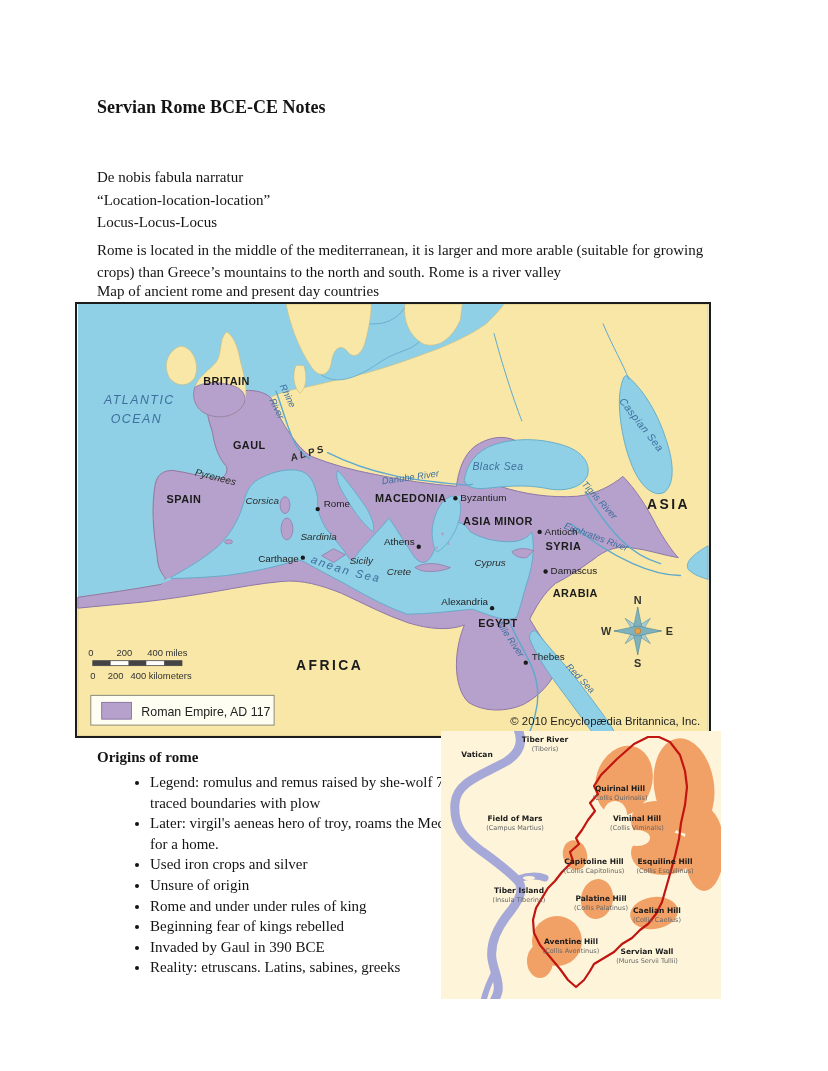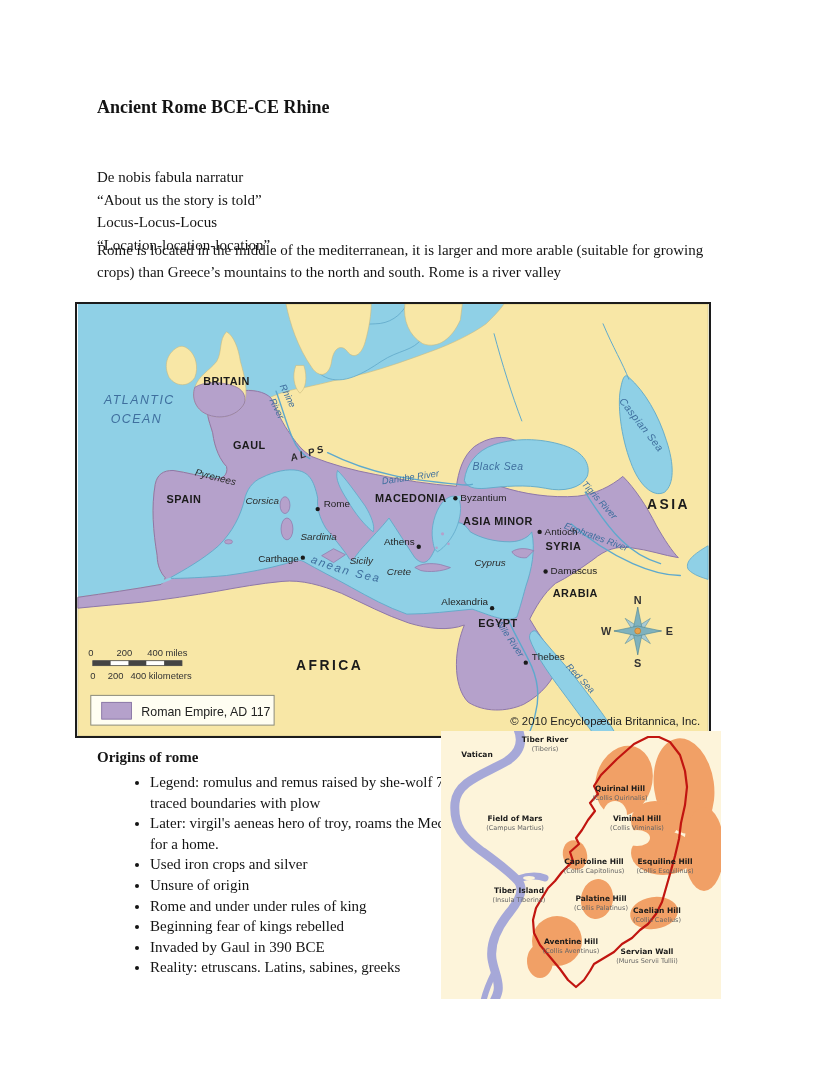--- a/index.html
+++ b/index.html
@@ -38,30 +38,30 @@
   
   .m2-main{font-family:"DejaVu Sans",sans-serif;font-weight:bold;font-size:7.5px;
            fill:#1a1a1a;text-anchor:middle;}
   .m2-sub{font-family:"DejaVu Sans",sans-serif;font-size:6.5px;fill:#666;text-anchor:middle;}
 </style>
 </head>
 <body>
 
 <div class="page">
 
-  <div class="doc-title">Ancient Rome BCE-CE Rhine</div>
+  <div class="doc-title">Servian Rome BCE-CE Notes</div>
 
   <div class="intro">
     <div>De nobis fabula narratur</div>
-    <div>“About us the story is told”</div>
+    <div>“Location-location-location”</div>
     <div>Locus-Locus-Locus</div>
-    <div>“Location-location-location”</div>
   </div>
 
   <div class="para">Rome is located in the middle of the mediterranean, it is larger and more arable (suitable for growing crops) than Greece’s mountains to the north and south. Rome is a river valley</div>
+  <div class="caption">Map of ancient rome and present day countries</div>
 
   <div class="map1-wrap">
   <svg viewBox="0 0 636 436" width="632" height="432">
 
     <rect x="0" y="0" width="636" height="436" fill="#8fd0e6"></rect>
 
     <path fill="#f8e7a6" stroke="#c9b97e" stroke-width="0.6" d="
       M 188,97 C 202,90 216,86 230,84 C 250,80 270,74 290,70 C 312,64 334,56 356,48
       C 378,40 398,30 412,20 C 420,12 426,6 430,0 L 636,0 L 636,436 L 0,436 L 0,296
       C 28,292 56,288 84,283 C 86,281 88,279 88,276 C 84,272 80,264 80,254

